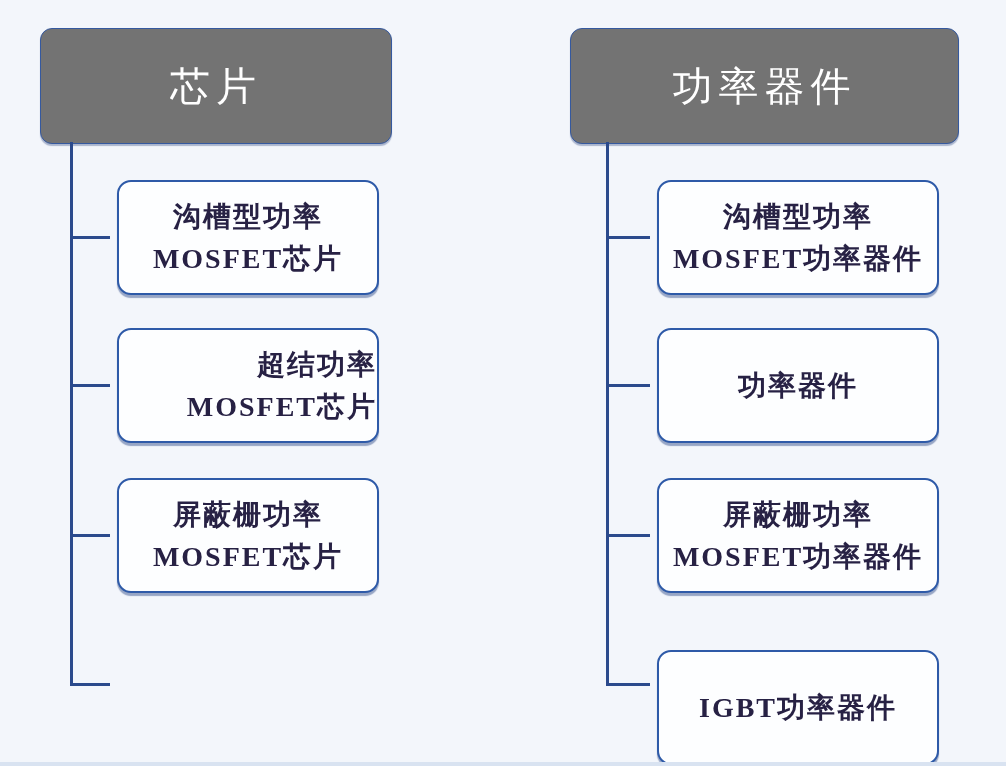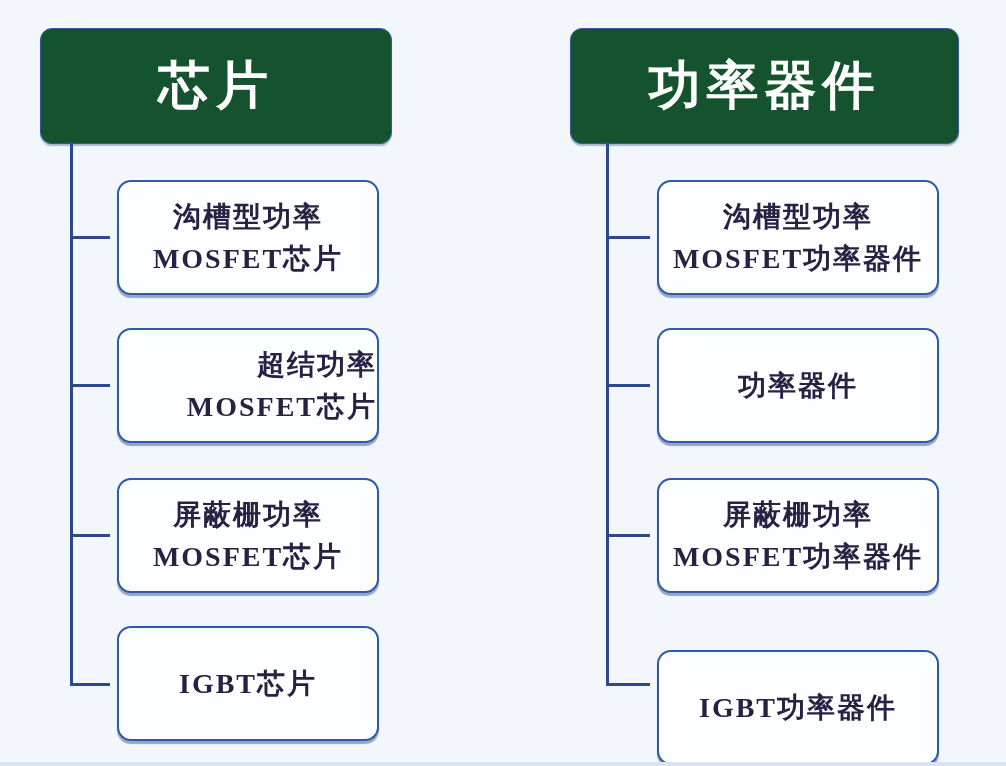--- a/index.html
+++ b/index.html
@@ -15,30 +15,30 @@
 
   .bottom-strip {
     position: absolute;
     left: 0; bottom: 0;
     width: 100%; height: 4px;
     background: #d9e3f1;
   }
 
   .root-box {
     position: absolute;
-    background: #14532d;
+    background: #737373;
     border: 1px solid #35599f;
     border-radius: 12px;
     box-shadow: 0 2px 1px rgba(34, 60, 120, 0.35);
     display: flex;
     align-items: center;
     justify-content: center;
     color: #ffffff;
-    font-size: 52px;
-    font-weight: 700;
+    font-size: 40px;
+    font-weight: 400;
     letter-spacing: 6px;
     font-family: "Liberation Sans", sans-serif;
   }
 
   .child-box {
     position: absolute;
     width: 262px;
     height: 115px;
     background: #fdfeff;
     border: 2px solid #2e5aa8;
@@ -87,24 +87,20 @@
     <span>MOSFET芯片</span>
   </div>
   <div class="child-box" style="left:110px; top:328px;align-items:flex-end;">
     <span>超结功率</span>
     <span>MOSFET芯片</span>
   </div>
   <div class="child-box" style="left:110px; top:478px;">
     <span>屏蔽栅功率</span>
     <span>MOSFET芯片</span>
   </div>
-  <div class="child-box" style="left:110px; top:626px;">
-    <span>IGBT芯片</span>
-    <span></span>
-  </div>
 
   <div class="root-box" style="left:570px; top:28px; width:387px; height:114px;">
     <span>功率器件</span>
   </div>
 
   <div class="connector v" style="left:606px; top:142px; height:544px;"></div>
   <div class="connector h" style="left:606px; top:236px; width:44px;"></div>
   <div class="connector h" style="left:606px; top:384px; width:44px;"></div>
   <div class="connector h" style="left:606px; top:534px; width:44px;"></div>
   <div class="connector h" style="left:606px; top:683px; width:44px;"></div>

